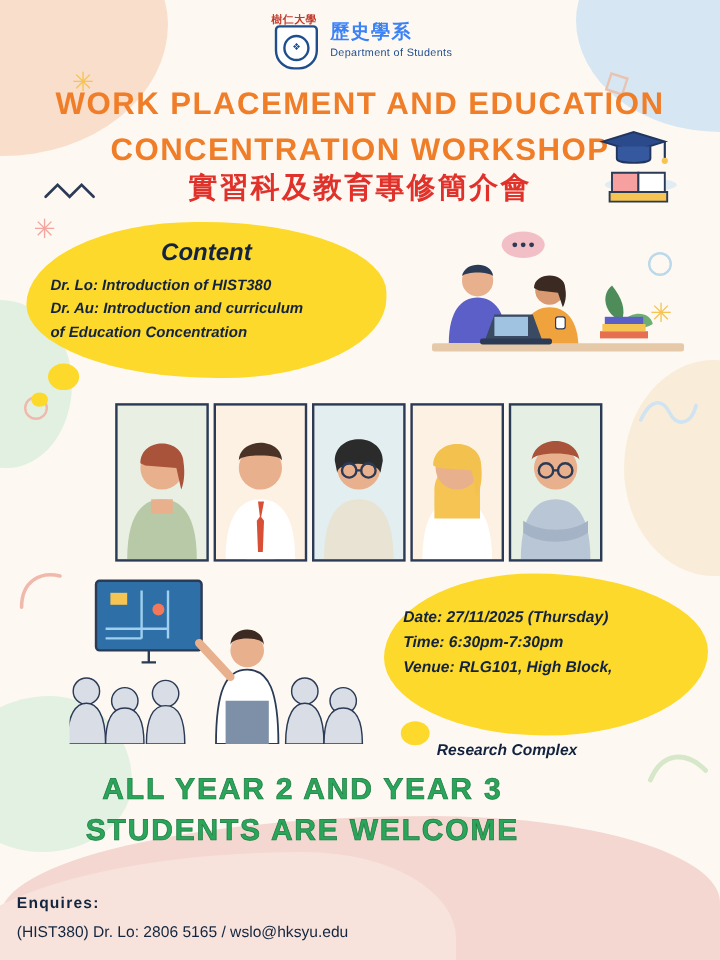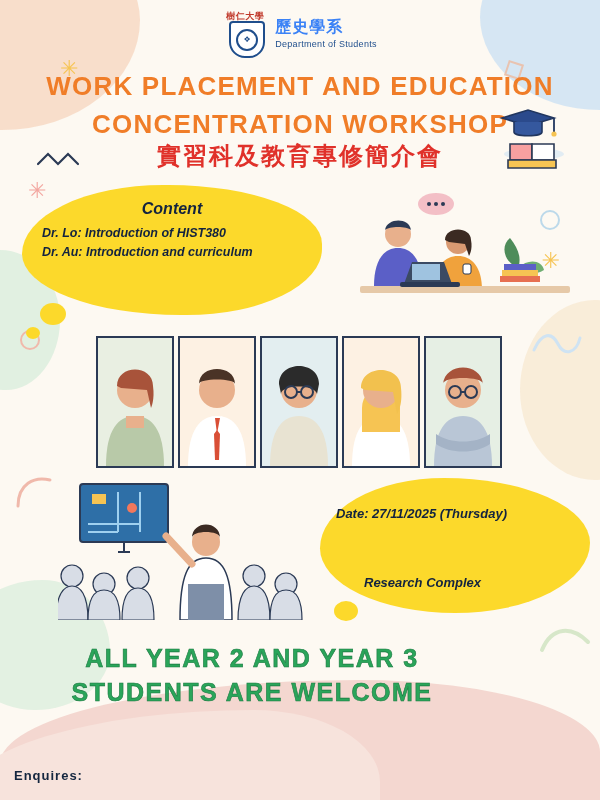--- a/index.html
+++ b/index.html
@@ -131,21 +131,21 @@
   }
   .bubble-content .tail2 {
     position: absolute; left: 4px; bottom: -24px; width: 14px; height: 12px;
     background: #fcd92b; border-radius: 50%;
   }
   .content-inner {
     position: absolute; left: 36px; top: 200px; width: 272px;
     text-align: center; color: #13233f;
   }
   .content-head {
-    font-size: 16px; font-weight: bold; font-style: italic; margin-bottom: 6px;
+    font-size: 20px; font-weight: bold; font-style: italic; margin-bottom: 6px;
   }
   .content-line {
     font-size: 12.5px; font-style: italic; font-weight: bold; line-height: 1.55;
     text-align: left; padding-left: 6px;
   }
 
   
   .bubble-details {
     right: 10px; top: 478px; width: 270px; height: 135px;
     border-radius: 46% 54% 50% 50% / 52% 48% 52% 48%;
@@ -267,20 +267,21 @@
   </div>
 
   <div class="bubble bubble-content">
     <div class="tail1"></div>
     <div class="tail2"></div>
   </div>
   <div class="content-inner">
     <div class="content-head">Content</div>
     <div class="content-line">Dr. Lo: Introduction of HIST380</div>
     <div class="content-line">Dr. Au: Introduction and curriculum</div>
+    <div class="content-line">of Education Concentration</div>
   </div>
 
   <div class="illus-people">
     <svg width="230" height="125" viewBox="0 0 230 125">
 
       <ellipse cx="86" cy="14" rx="18" ry="11" fill="#f3bfc6"></ellipse>
       <circle cx="79" cy="14" r="2" fill="#2b3a55"></circle>
         <circle cx="86" cy="14" r="2" fill="#2b3a55"></circle>
         <circle cx="93" cy="14" r="2" fill="#2b3a55"></circle>
 
@@ -387,25 +388,28 @@
           <path d="M212 140 c0 -24 8 -30 16 -30 s16 6 16 30z"></path>
       </g>
     </svg>
   </div>
 
   <div class="bubble bubble-details">
     <div class="tail1"></div>
   </div>
   <div class="details-inner">
     <div>Date: 27/11/2025 (Thursday)</div>
+    <div>Time: 6:30pm-7:30pm</div>
+    <div>Venue: RLG101, High Block,</div>
     <div style="padding-left:28px;margin-top:48px;">Research Complex</div>
   </div>
 
   <div class="welcome">
     <div>All Year 2 and Year 3</div>
     <div>Students are Welcome</div>
   </div>
 
   <div class="enq">
     <div class="enq-title">Enquires:</div>
+    <div>(HIST380) Dr. Lo: 2806 5165 / wslo@hksyu.edu</div>
   </div>
 
 </div>
 
 </body></html>

